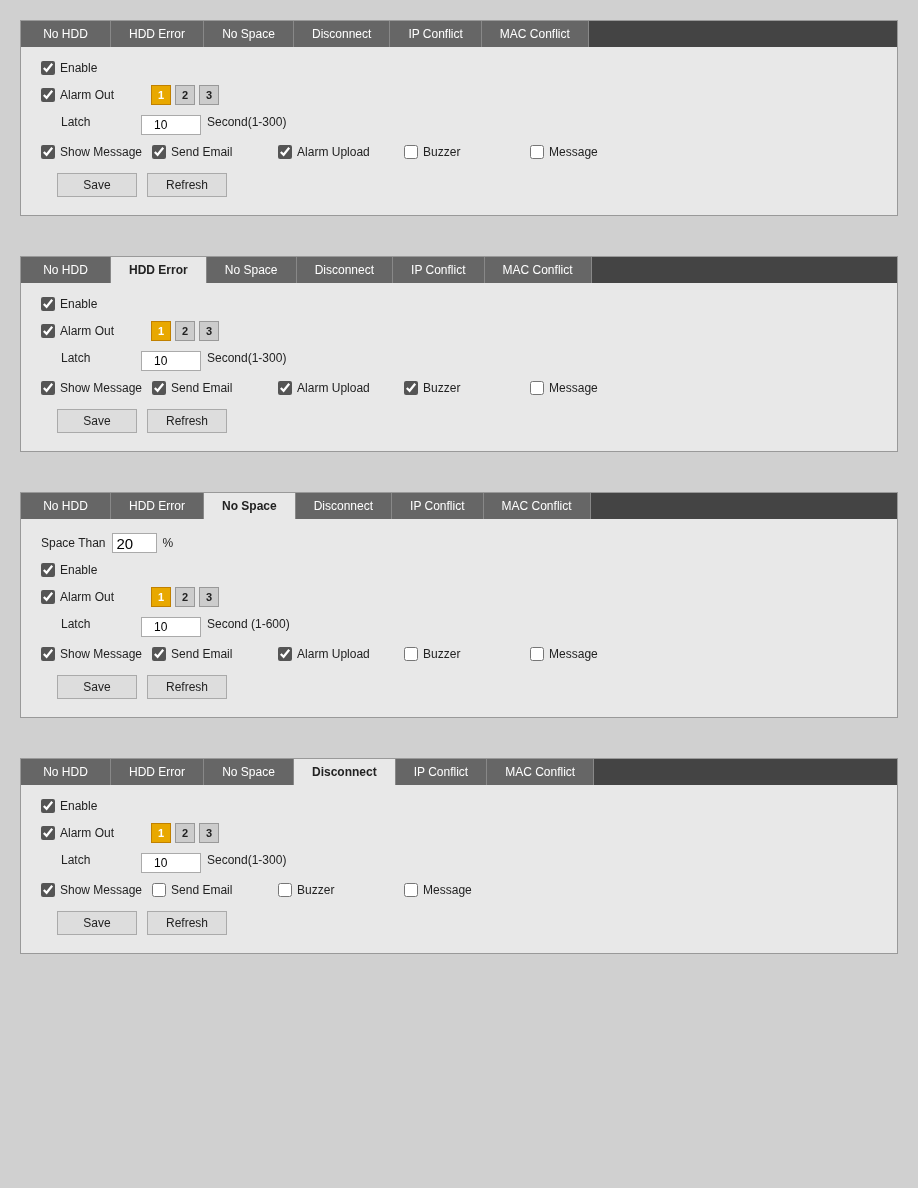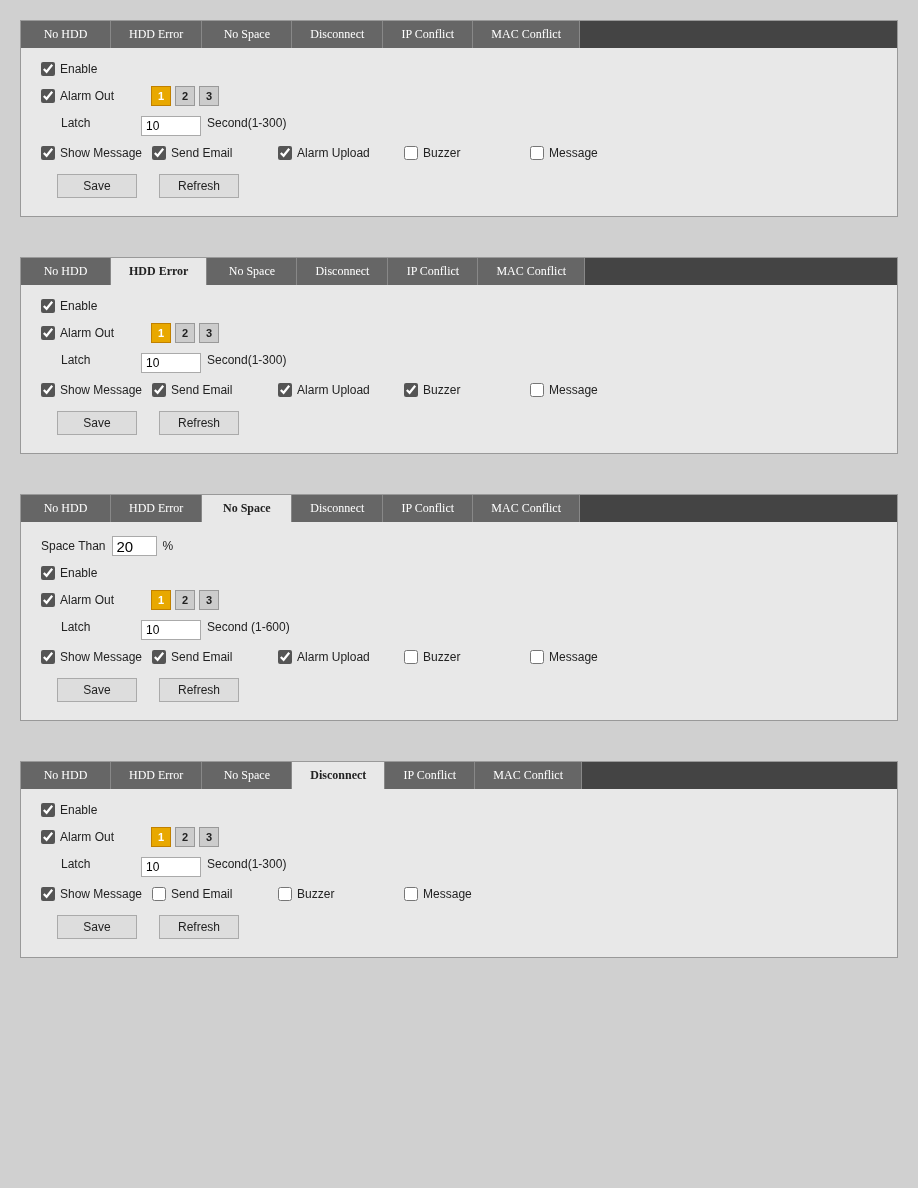--- a/index.html
+++ b/index.html
@@ -26,21 +26,20 @@
     .tab {
       padding: 6px 18px;
       color: #fff;
       font-size: 12px;
       font-weight: normal;
       cursor: pointer;
       border-right: 1px solid #888;
       background: #666;
       min-width: 90px;
       text-align: center;
-      font-family: Liberation Serif, serif;
     }
 
     .tab.active {
       background: #e8e8e8;
       color: #222;
       font-weight: bold;
     }
 
     .tab-end {
       flex: 1;
@@ -96,34 +95,34 @@
       color: #fff;
       border-color: #c08000;
     }
 
     .latch-input {
       width: 60px;
       height: 20px;
       border: 1px solid #aaa;
       background: #fff;
       font-size: 12px;
-      padding: 1px 4px;
+      padding: 1px 12px;
       margin-right: 6px;
     }
 
     .options-row {
       display: flex;
       align-items: center;
       gap: 26px;
       flex-wrap: wrap;
     }
 
     .btn-row {
       display: flex;
-      gap: 22px;
+      gap: 10px;
       margin-top: 14px;
       padding-left: 16px;
     }
 
     .action-btn {
       width: 80px;
       height: 24px;
       background: #ddd;
       border: 1px solid #aaa;
       font-size: 12px;

